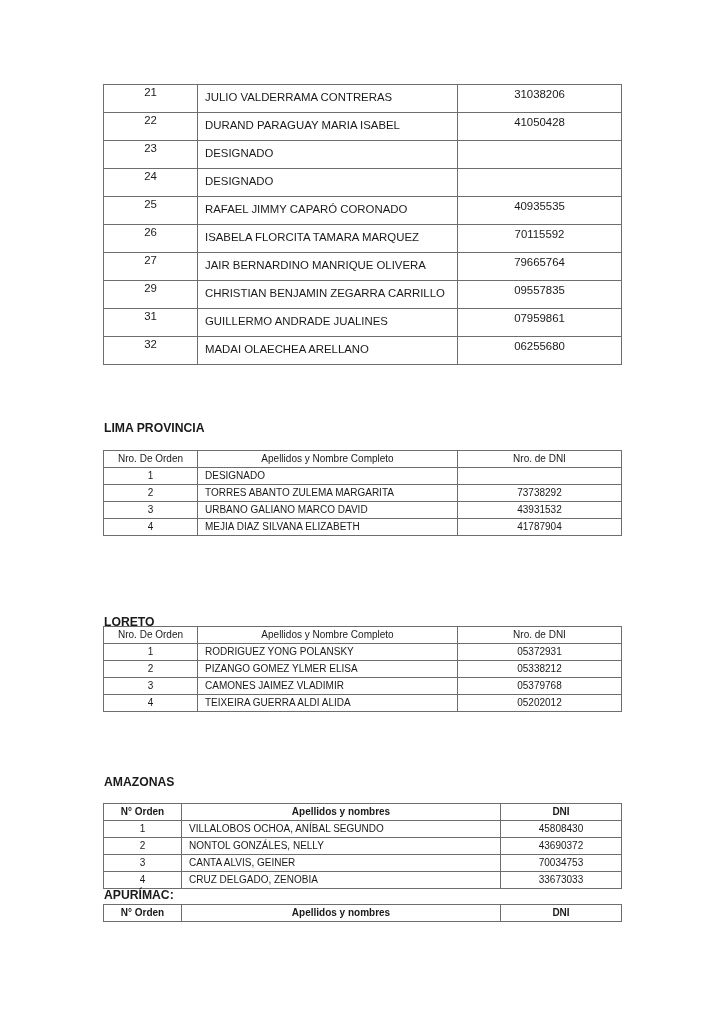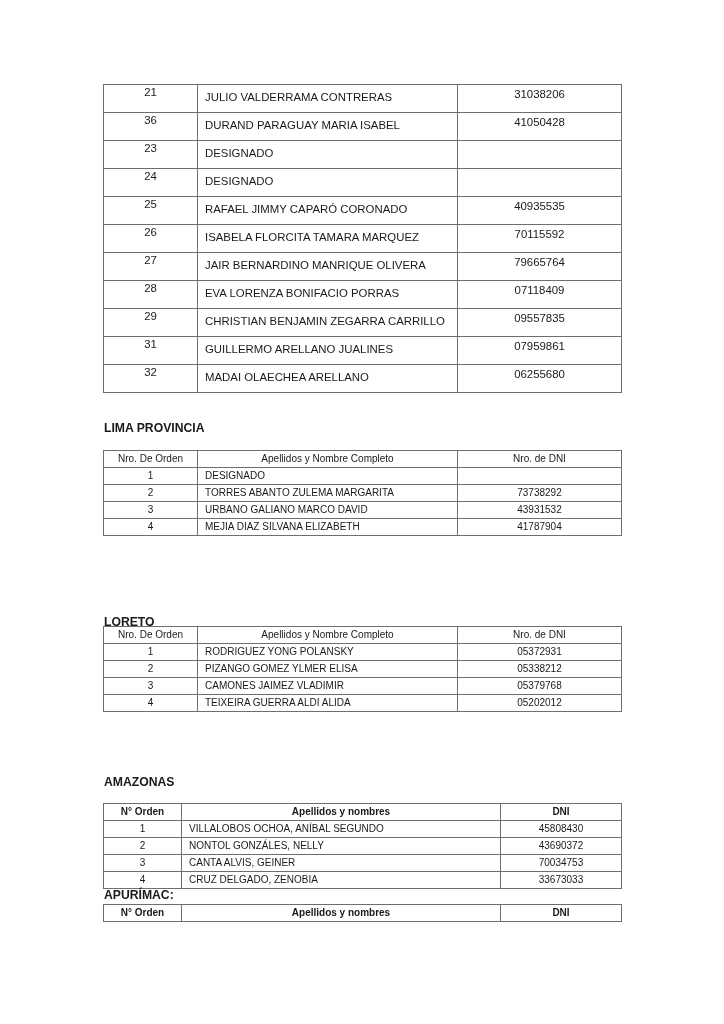--- a/index.html
+++ b/index.html
@@ -49,21 +49,21 @@
         <col style="width:260px">
         <col style="width:164px">
       </colgroup>
     <tbody>
       <tr>
           <td class="num">21</td>
           <td class="name">JULIO VALDERRAMA CONTRERAS</td>
           <td class="dni">31038206</td>
         </tr>
       <tr>
-          <td class="num">36</td>
+          <td class="num">22</td>
           <td class="name">DURAND PARAGUAY MARIA ISABEL</td>
           <td class="dni">41050428</td>
         </tr>
       <tr>
           <td class="num">23</td>
           <td class="name">DESIGNADO</td>
           <td class="dni"></td>
         </tr>
       <tr>
           <td class="num">24</td>
@@ -79,32 +79,27 @@
           <td class="num">26</td>
           <td class="name">ISABELA FLORCITA TAMARA MARQUEZ</td>
           <td class="dni">70115592</td>
         </tr>
       <tr>
           <td class="num">27</td>
           <td class="name">JAIR BERNARDINO MANRIQUE OLIVERA</td>
           <td class="dni">79665764</td>
         </tr>
       <tr>
-          <td class="num">28</td>
-          <td class="name">EVA LORENZA BONIFACIO PORRAS</td>
-          <td class="dni">07118409</td>
-        </tr>
-      <tr>
           <td class="num">29</td>
           <td class="name">CHRISTIAN BENJAMIN ZEGARRA CARRILLO</td>
           <td class="dni">09557835</td>
         </tr>
       <tr>
           <td class="num">31</td>
-          <td class="name">GUILLERMO ARELLANO JUALINES</td>
+          <td class="name">GUILLERMO ANDRADE JUALINES</td>
           <td class="dni">07959861</td>
         </tr>
       <tr>
           <td class="num">32</td>
           <td class="name">MADAI OLAECHEA ARELLANO</td>
           <td class="dni">06255680</td>
         </tr>
     </tbody>
   </table>
 

